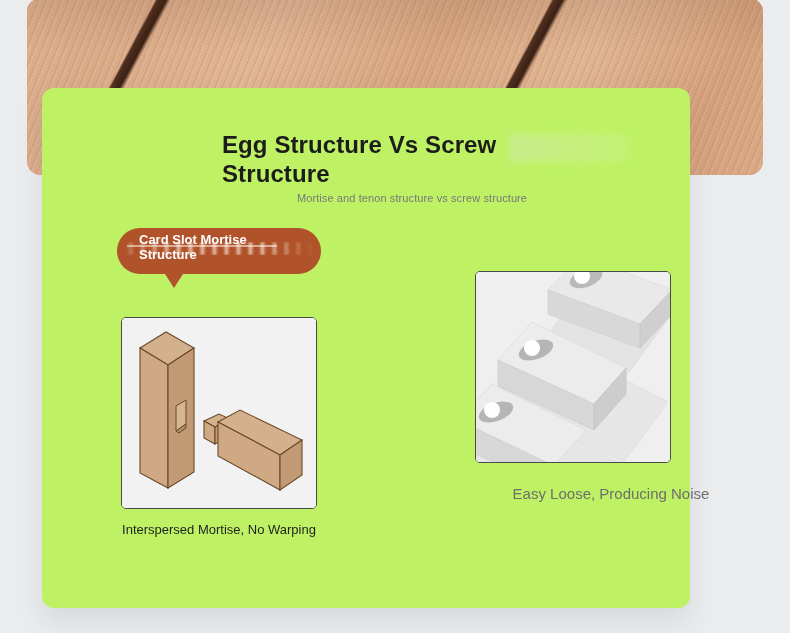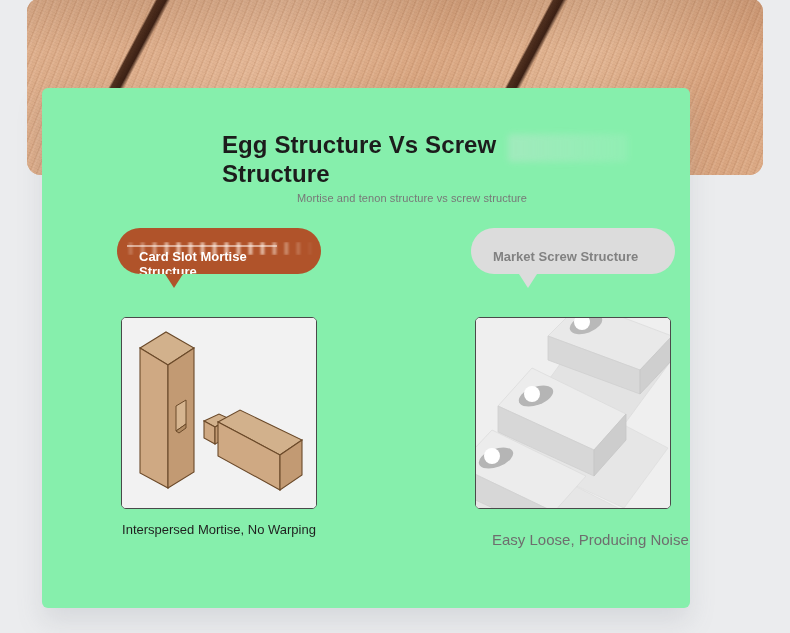--- a/index.html
+++ b/index.html
@@ -84,22 +84,22 @@
     background: linear-gradient(180deg, rgba(70,36,18,0.10) 0%, rgba(70,36,18,0.00) 30%);
   }
 
   
   .card {
     position: absolute;
     left: 42px;
     top: 88px;
     width: 648px;
     height: 520px;
-    background: #86efac;
-    border-radius: 6px;
+    background: #bef264;
+    border-radius: 12px;
     box-shadow: 0 14px 26px rgba(120,125,135,0.17);
   }
 
   .card-title {
     position: absolute;
     left: 180px;
     top: 42px;
     width: 330px;
     font-size: 24px;
     line-height: 29px;
@@ -146,21 +146,21 @@
     position: relative;
     width: 204px;
     margin: 0 auto;
   }
   .pill {
     position: relative;
     width: 204px;
     height: 46px;
     border-radius: 23px;
     box-sizing: border-box;
-    padding: 21px 0 0 22px;
+    padding: 4px 0 0 22px;
     font-size: 13px;
     line-height: 15px;
     font-weight: bold;
     overflow: hidden;
   }
   .pill-orange {
     background: #b0532a;
     color: #ffffff;
   }
   .pill-gray {
@@ -236,21 +236,21 @@
     font-size: 13px;
     line-height: 19px;
     color: #1f1f1f;
     text-align: center;
     padding: 0 30px;
   }
   .caption-right {
     color: #6e6e6e;
     font-size: 15px;
     line-height: 21px;
-    text-align: left;
+    text-align: center;
     padding-left: 96px;
     padding-right: 20px;
     margin-top: 20px;
   }
 </style>
 </head>
 <body>
 
 <div id="stage">
 
@@ -300,26 +300,20 @@
           <polygon points="96,104 158,137 158,172 96,138" fill="#cfa983" stroke="#6b4a2a" stroke-width="1.1"></polygon>
 
           <polygon points="158,137 180,122 180,157 158,172" fill="#c29a73" stroke="#6b4a2a" stroke-width="1.1"></polygon>
         </svg>
       </div>
 
       <div class="caption">Interspersed Mortise, No Warping</div>
     </div>
 
     <div class="col col-right">
-      <div class="pill-wrap">
-        <div class="pill pill-gray">
-          <span class="pill-label">Market Screw Structure</span>
-        </div>
-        <div class="pill-arrow arrow-gray"></div>
-      </div>
 
       <div class="frame">
         <svg width="194" height="190" viewBox="0 0 194 190">
           <rect x="0" y="0" width="194" height="190" fill="#efefef"></rect>
 
           <polygon points="74,60 122,-6 200,36 150,104" fill="#e3e3e3" stroke="#dcdcdc" stroke-width="0.8"></polygon>
 
           <polygon points="72,18 106,-16 196,18 164,52" fill="#e9e9e9" stroke="#dcdcdc" stroke-width="0.8"></polygon>
           <polygon points="72,18 164,52 164,76 72,42" fill="#d8d8d8" stroke="#cfcfcf" stroke-width="0.8"></polygon>
           <polygon points="164,52 196,18 196,42 164,76" fill="#cfcfcf" stroke="#c7c7c7" stroke-width="0.8"></polygon>

